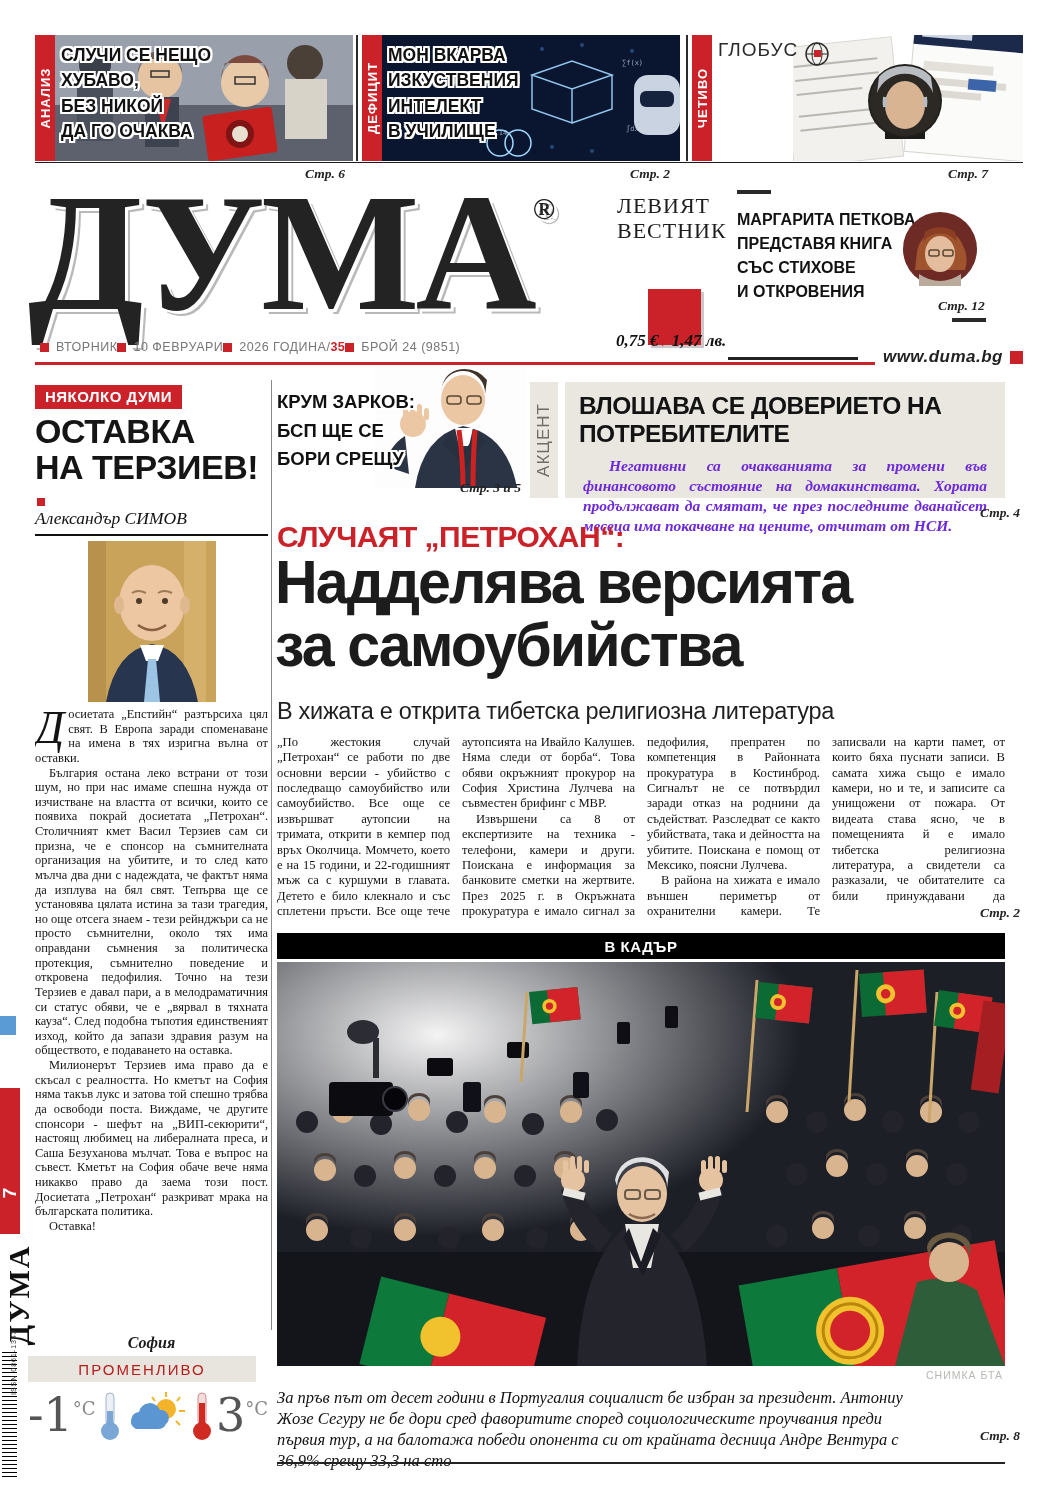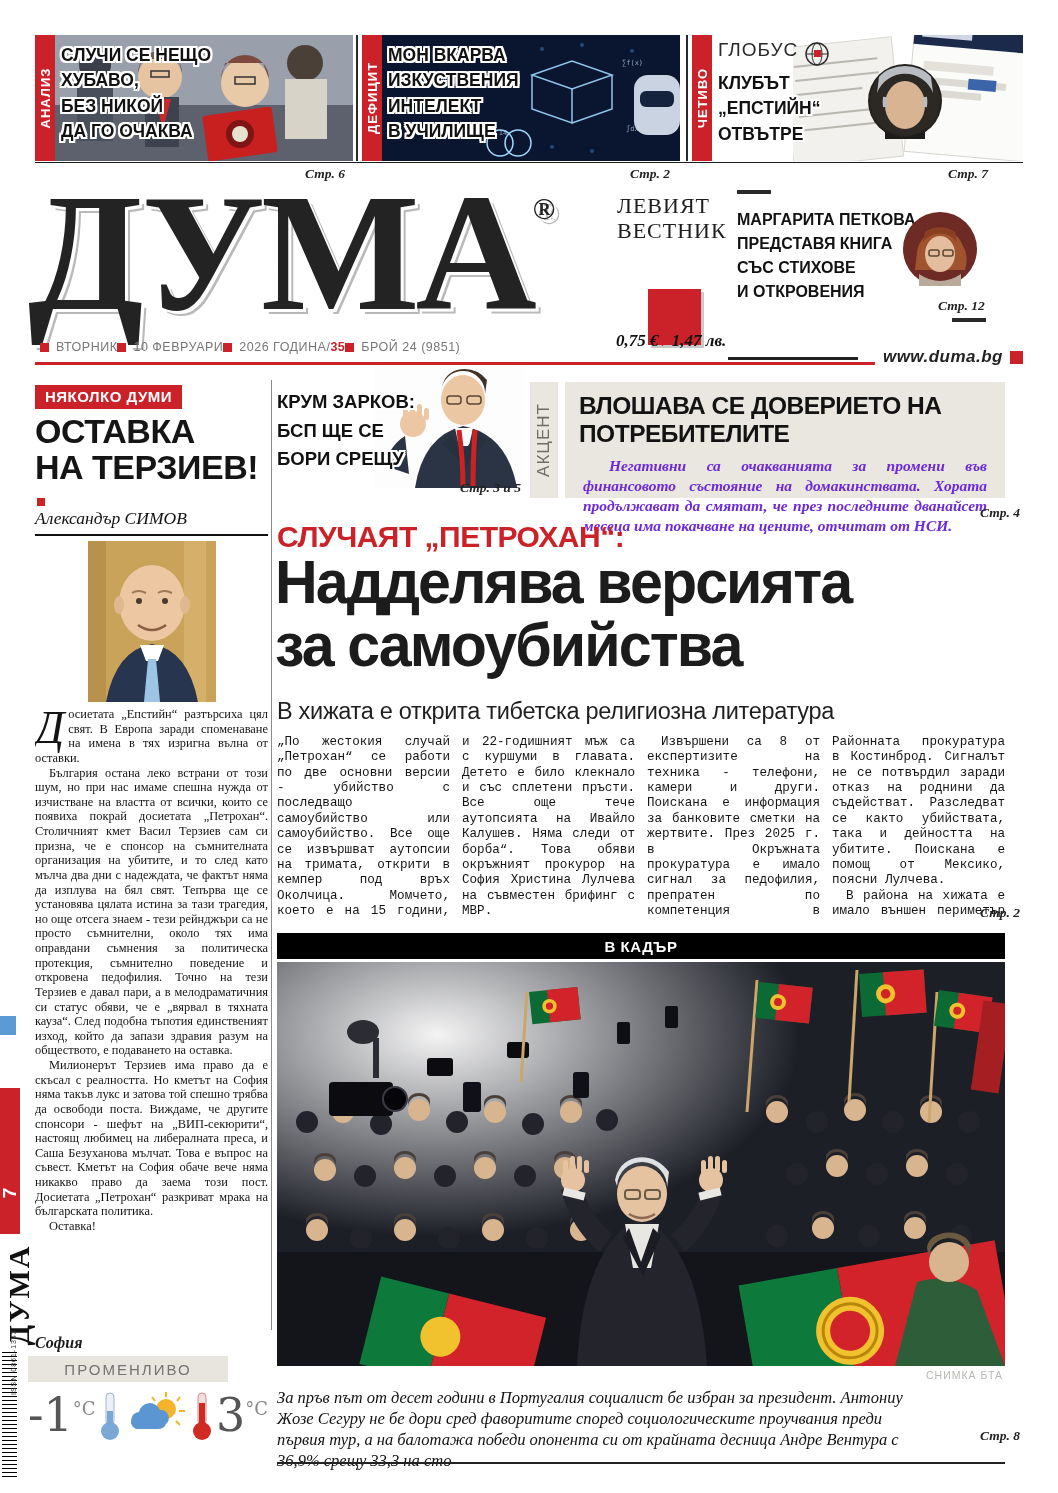--- a/index.html
+++ b/index.html
@@ -45,22 +45,22 @@
      font-size:34px;line-height:1.06;letter-spacing:-.5px;color:#151515;}
   .op-sq{position:absolute;left:37px;top:498px;width:8px;height:8px;background:#cb2229;}
   .op-author{position:absolute;left:35px;top:508px;font-style:italic;font-size:17.5px;color:#111;}
   .op-rule{position:absolute;left:35px;top:534px;width:233px;height:2px;background:#111;}
   .op-photo{position:absolute;left:88px;top:541px;width:128px;height:161px;}
   .op-text{position:absolute;left:35px;top:707px;width:233px;height:622px;overflow:hidden;
      font-size:12.4px;line-height:1.18;text-align:justify;color:#141414;}
   .op-text p{margin:0;text-indent:14px;}
   .op-text p.first{text-indent:0;}
   .dropcap{float:left;font-size:46px;line-height:.82;padding:2px 4px 0 0;font-style:italic;}
-  .wx-city{position:absolute;left:35px;top:1334px;width:233px;font-style:italic;font-weight:bold;font-size:16px;}
-  .wx-bar{position:absolute;left:28px;top:1356px;width:200px;height:26px;background:#e7e5de;color:#737373;
+  .wx-city{position:absolute;left:35px;top:1334px;width:233px;text-align:center;font-style:italic;font-weight:bold;font-size:16px;}
+  .wx-bar{position:absolute;left:28px;top:1356px;width:228px;height:26px;background:#e7e5de;color:#b91c1c;
      font-family:"Liberation Sans",sans-serif;font-size:15px;letter-spacing:2px;display:flex;align-items:center;justify-content:center;}
   .wx-row{position:absolute;left:28px;top:1388px;width:240px;display:flex;align-items:center;justify-content:space-between;}
   .wx-t{font-size:46px;color:#555;font-weight:400;font-family:"DejaVu Serif",serif;}
   .wx-t sup{font-size:18px;color:#888;}
   
   .spine-blue{position:absolute;left:0;top:1016px;width:16px;height:19px;background:#5b9bd5;}
   .spine-red{position:absolute;left:0;top:1088px;width:20px;height:146px;background:#cb2229;}
   .spine-red span{position:absolute;left:50%;top:72%;transform:translate(-50%,-50%) rotate(-90deg);
      color:#fff;font-family:"Liberation Sans",sans-serif;font-weight:bold;font-size:19px;}
   .spine-title{position:absolute;left:-32px;top:1278px;transform:rotate(-90deg);transform-origin:center;
@@ -86,21 +86,21 @@
   .ak-page{position:absolute;right:38px;top:505px;}
   
   .kicker{position:absolute;left:277px;top:512px;font-family:"Liberation Sans",sans-serif;font-weight:bold;
      font-size:30px;color:#cb2229;letter-spacing:-.5px;margin-top:8px;}
   .headline{position:absolute;left:275px;top:551px;font-family:"Liberation Sans",sans-serif;font-weight:bold;
      font-size:61px;line-height:1.03;letter-spacing:-2px;color:#1c1c1c;transform:scaleX(.97);transform-origin:left top;}
   .subhead{position:absolute;left:277px;top:698px;font-family:"Liberation Sans",sans-serif;font-size:23.5px;
      letter-spacing:-.3px;color:#1f1f1f;}
   .cols{position:absolute;left:277px;top:735px;width:728px;height:194px;overflow:hidden;
      column-count:4;column-gap:12px;font-size:12.6px;line-height:1.22;text-align:justify;color:#141414;}
-  .cols p{margin:0;text-indent:14px;font-family:Liberation Mono, monospace;}
+  .cols p{margin:0;text-indent:14px;}
   .cols p.first{text-indent:0;}
   .cols-page{position:absolute;right:38px;top:905px;}
   
   .kadar{position:absolute;left:277px;top:933px;width:728px;height:26px;background:#000000;display:flex;
      align-items:center;justify-content:center;color:#fff;font-family:"Liberation Sans",sans-serif;font-weight:bold;
      font-size:15px;letter-spacing:.5px;}
   .bigphoto{position:absolute;left:277px;top:962px;width:728px;height:404px;}
   .credit{position:absolute;right:55px;top:1369px;font-family:"Liberation Sans",sans-serif;font-size:10.5px;
      color:#b9b7b2;letter-spacing:1px;}
   .caption{position:absolute;left:277px;top:1387px;width:648px;font-style:italic;font-size:16.5px;line-height:1.28;color:#111;}
@@ -223,25 +223,20 @@
       </svg>
       <div class="glob abs" style="left:6px;top:4px;z-index:2;">
         <span class="gl-word">ГЛОБУС</span>
         <svg width="30" height="30" viewBox="0 0 30 30">
           <circle cx="15" cy="15" r="11" fill="none" stroke="#2a2a2a" stroke-width="1.4"></circle>
           <ellipse cx="15" cy="15" rx="5" ry="11" fill="none" stroke="#2a2a2a" stroke-width="1"></ellipse>
           <line x1="4" y1="15" x2="26" y2="15" stroke="#2a2a2a" stroke-width="1"></line>
           <rect x="12" y="11" width="7" height="7" fill="#cb2229"></rect>
         </svg>
       </div>
-      <div class="ttitle" style="top:36px;">
-        <div>КЛУБЪТ</div>
-        <div>„ЕПСТИЙН“</div>
-        <div>ОТВЪТРЕ</div>
-      </div>
     </div>
   </div>
 
   <div class="hairline abs" style="left:35px;top:162px;width:988px;"></div>
   <div class="pageref abs" style="left:305px;top:166px;">Стр. 6</div>
   <div class="pageref abs" style="left:630px;top:166px;">Стр. 2</div>
   <div class="pageref abs" style="left:948px;top:166px;">Стр. 7</div>
 
   <div class="brand"><span>ДУМА</span><sup>®</sup></div>
   <div class="slogan">

